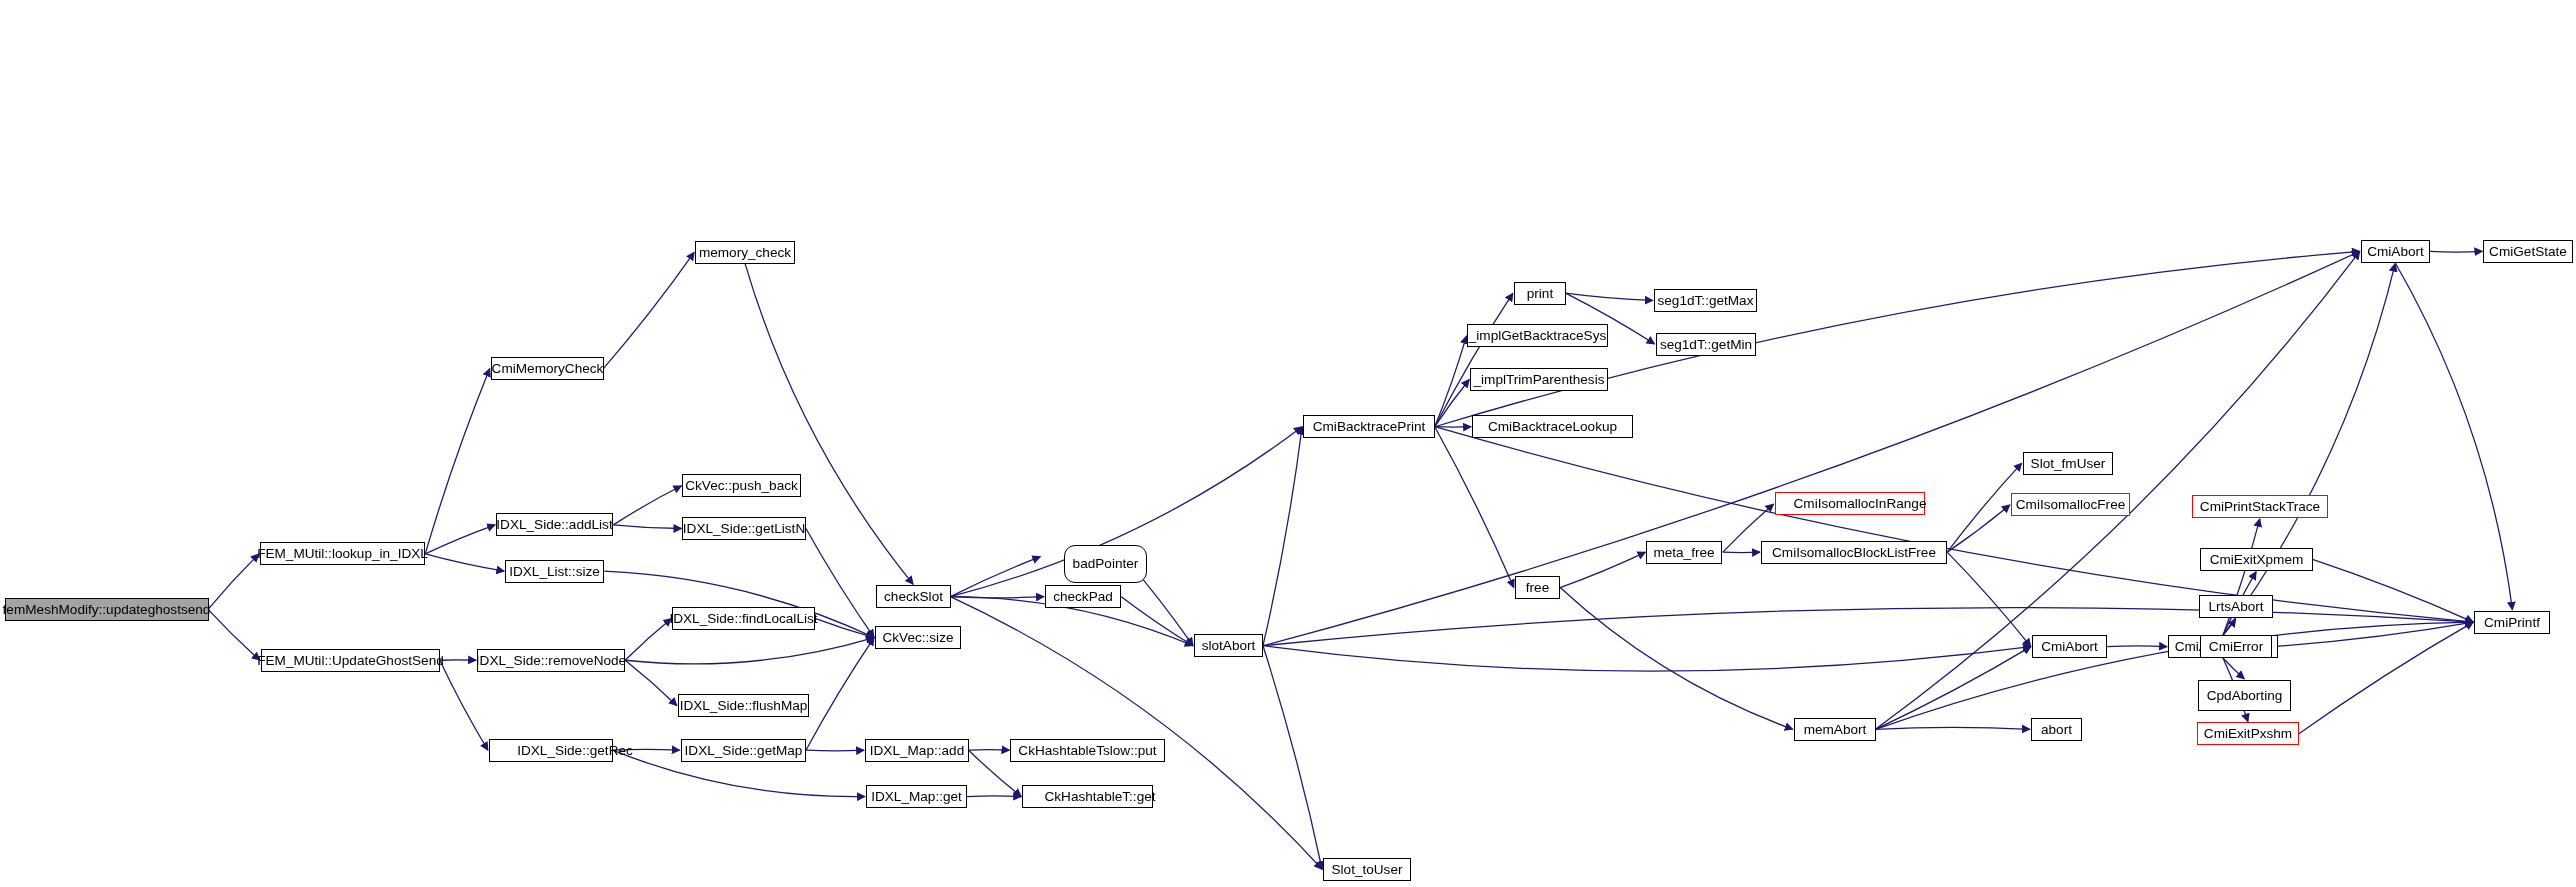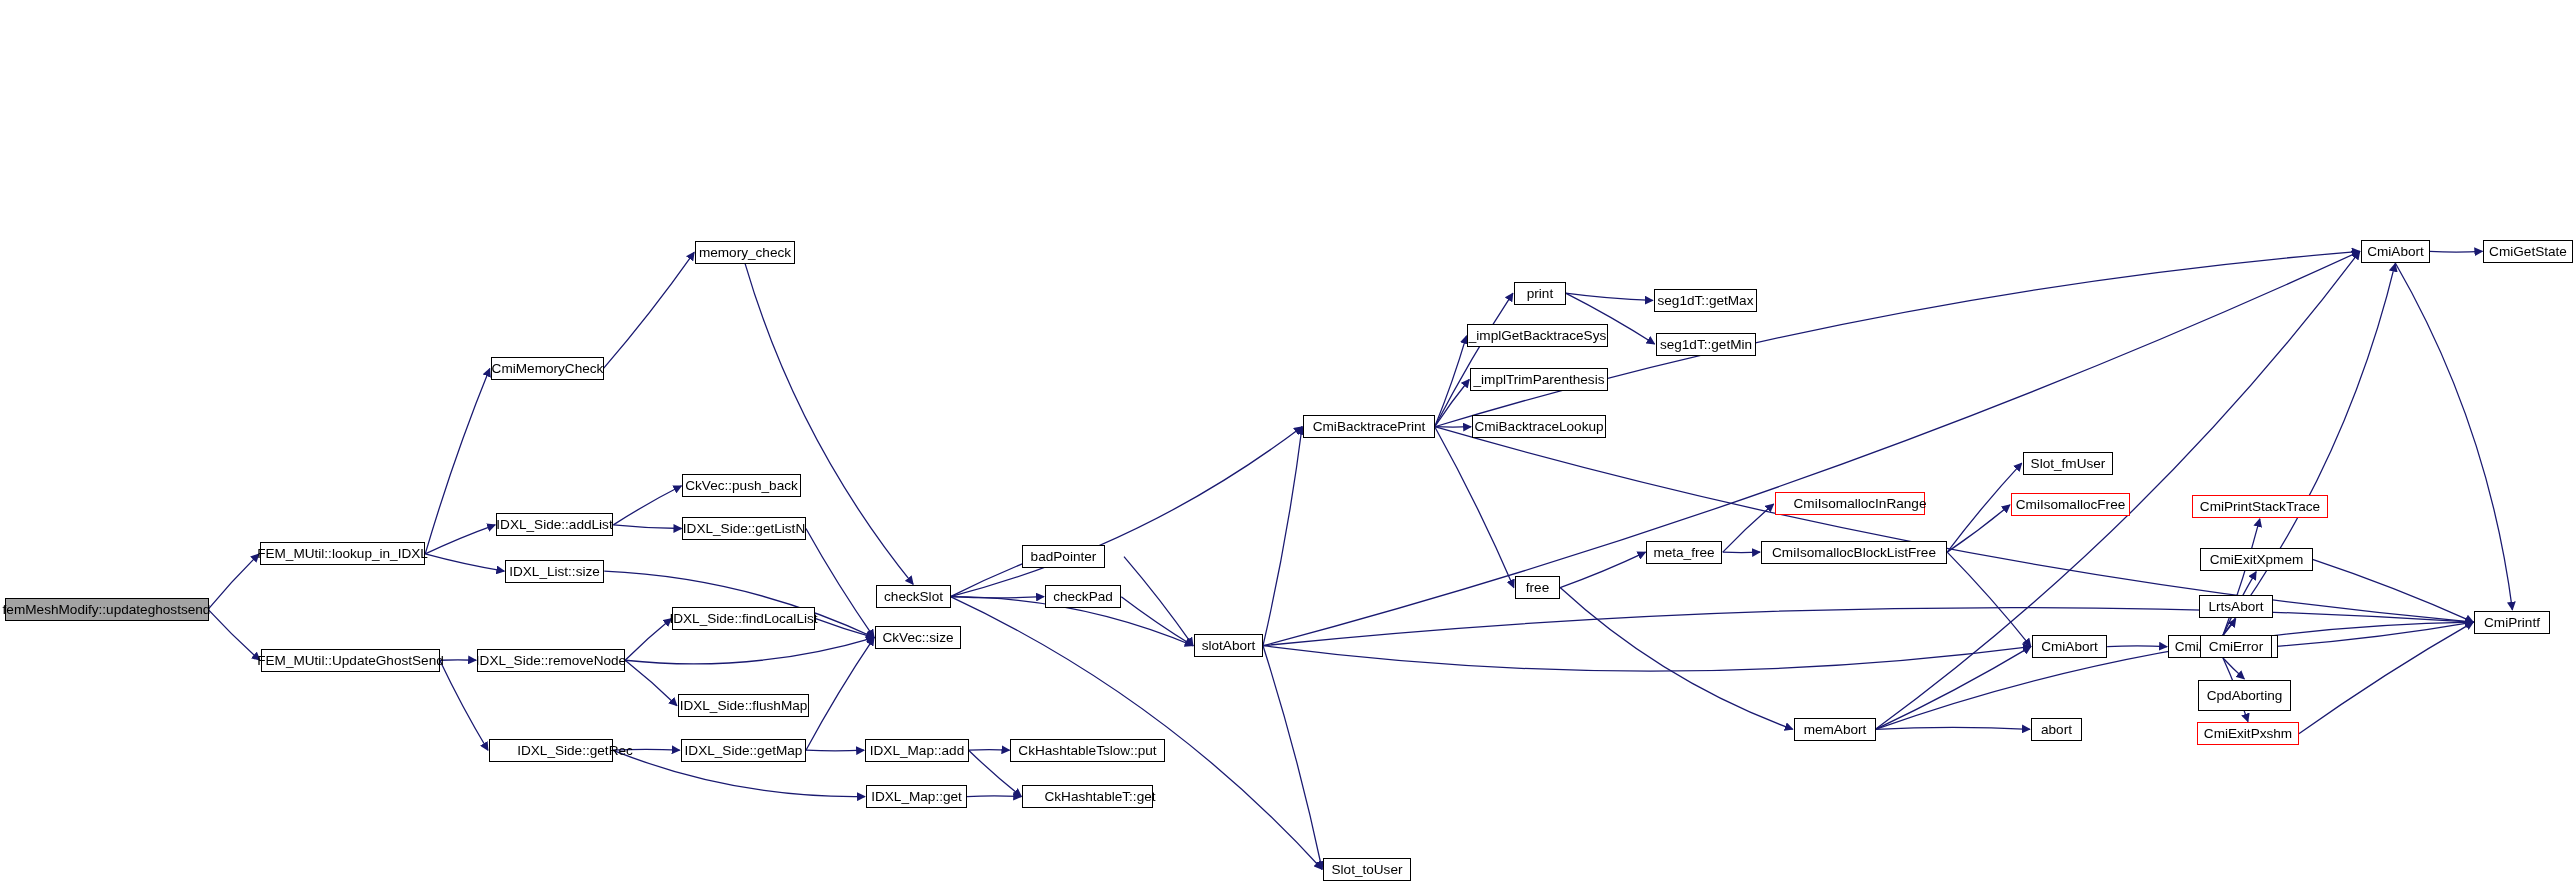--- a/index.html
+++ b/index.html
@@ -107,31 +107,31 @@
       <div class="node" style="left: 489px; top: 739px; width: 124px; height: 23px; padding-left: 48px;">IDXL_Side::getRec</div>
       <div class="node" style="left: 682px; top: 474px; width: 119px; height: 23px;">CkVec::push_back</div>
       <div class="node" style="left: 682px; top: 517px; width: 124px; height: 23px;">IDXL_Side::getListN</div>
       <div class="node" style="left: 672px; top: 607px; width: 143px; height: 23px;">IDXL_Side::findLocalList</div>
       <div class="node" style="left: 678px; top: 694px; width: 131px; height: 23px;">IDXL_Side::flushMap</div>
       <div class="node" style="left: 681px; top: 739px; width: 125px; height: 23px;">IDXL_Side::getMap</div>
       <div class="node" style="left: 875px; top: 626px; width: 86px; height: 23px;">CkVec::size</div>
       <div class="node" style="left: 876px; top: 585px; width: 75px; height: 23px;">checkSlot</div>
       <div class="node" style="left: 865px; top: 739px; width: 104px; height: 23px;">IDXL_Map::add</div>
       <div class="node" style="left: 866px; top: 785px; width: 101px; height: 23px;">IDXL_Map::get</div>
-      <div class="node" style="left: 1022px; top: 545px; width: 83px; height: 23px;">badPointer</div>
+      <div class="node" style="left: 1064px; top: 545px; width: 83px; height: 38px; border-radius: 11px;">badPointer</div>
       <div class="node" style="left: 1045px; top: 585px; width: 76px; height: 23px;">checkPad</div>
       <div class="node" style="left: 1010px; top: 739px; width: 155px; height: 23px;">CkHashtableTslow::put</div>
       <div class="node" style="left: 1022px; top: 785px; width: 131px; height: 23px; padding-left: 25px;">CkHashtableT::get</div>
       <div class="node" style="left: 1194px; top: 634px; width: 69px; height: 23px;">slotAbort</div>
       <div class="node" style="left: 1323px; top: 858px; width: 88px; height: 23px;">Slot_toUser</div>
       <div class="node" style="left: 1303px; top: 415px; width: 132px; height: 23px;">CmiBacktracePrint</div>
       <div class="node" style="left: 1514px; top: 282px; width: 52px; height: 23px;">print</div>
       <div class="node" style="left: 1467px; top: 324px; width: 141px; height: 23px;">_implGetBacktraceSys</div>
       <div class="node" style="left: 1470px; top: 368px; width: 138px; height: 23px;">_implTrimParenthesis</div>
-      <div class="node" style="left: 1472px; top: 415px; width: 134px; height: 23px;">CmiBacktraceLookup</div>
+      <div class="node" style="left: 1472px; top: 415px; width: 161px; height: 23px;">CmiBacktraceLookup</div>
       <div class="node" style="left: 1654px; top: 289px; width: 103px; height: 23px;">seg1dT::getMax</div>
       <div class="node" style="left: 1656px; top: 333px; width: 100px; height: 23px;">seg1dT::getMin</div>
       <div class="node" style="left: 1515px; top: 576px; width: 45px; height: 23px;">free</div>
       <div class="node" style="left: 1646px; top: 541px; width: 76px; height: 23px;">meta_free</div>
       <div class="node redbox" style="left: 1775px; top: 492px; width: 150px; height: 23px; padding-left: 20px;">CmiIsomallocInRange</div>
       <div class="node" style="left: 1761px; top: 541px; width: 186px; height: 23px;">CmiIsomallocBlockListFree</div>
       <div class="node" style="left: 1794px; top: 718px; width: 82px; height: 23px;">memAbort</div>
       <div class="node" style="left: 2031px; top: 718px; width: 51px; height: 23px;">abort</div>
       <div class="node" style="left: 2023px; top: 452px; width: 90px; height: 23px;">Slot_fmUser</div>
       <div class="node redbox" style="left: 2011px; top: 493px; width: 119px; height: 23px;">CmiIsomallocFree</div>

